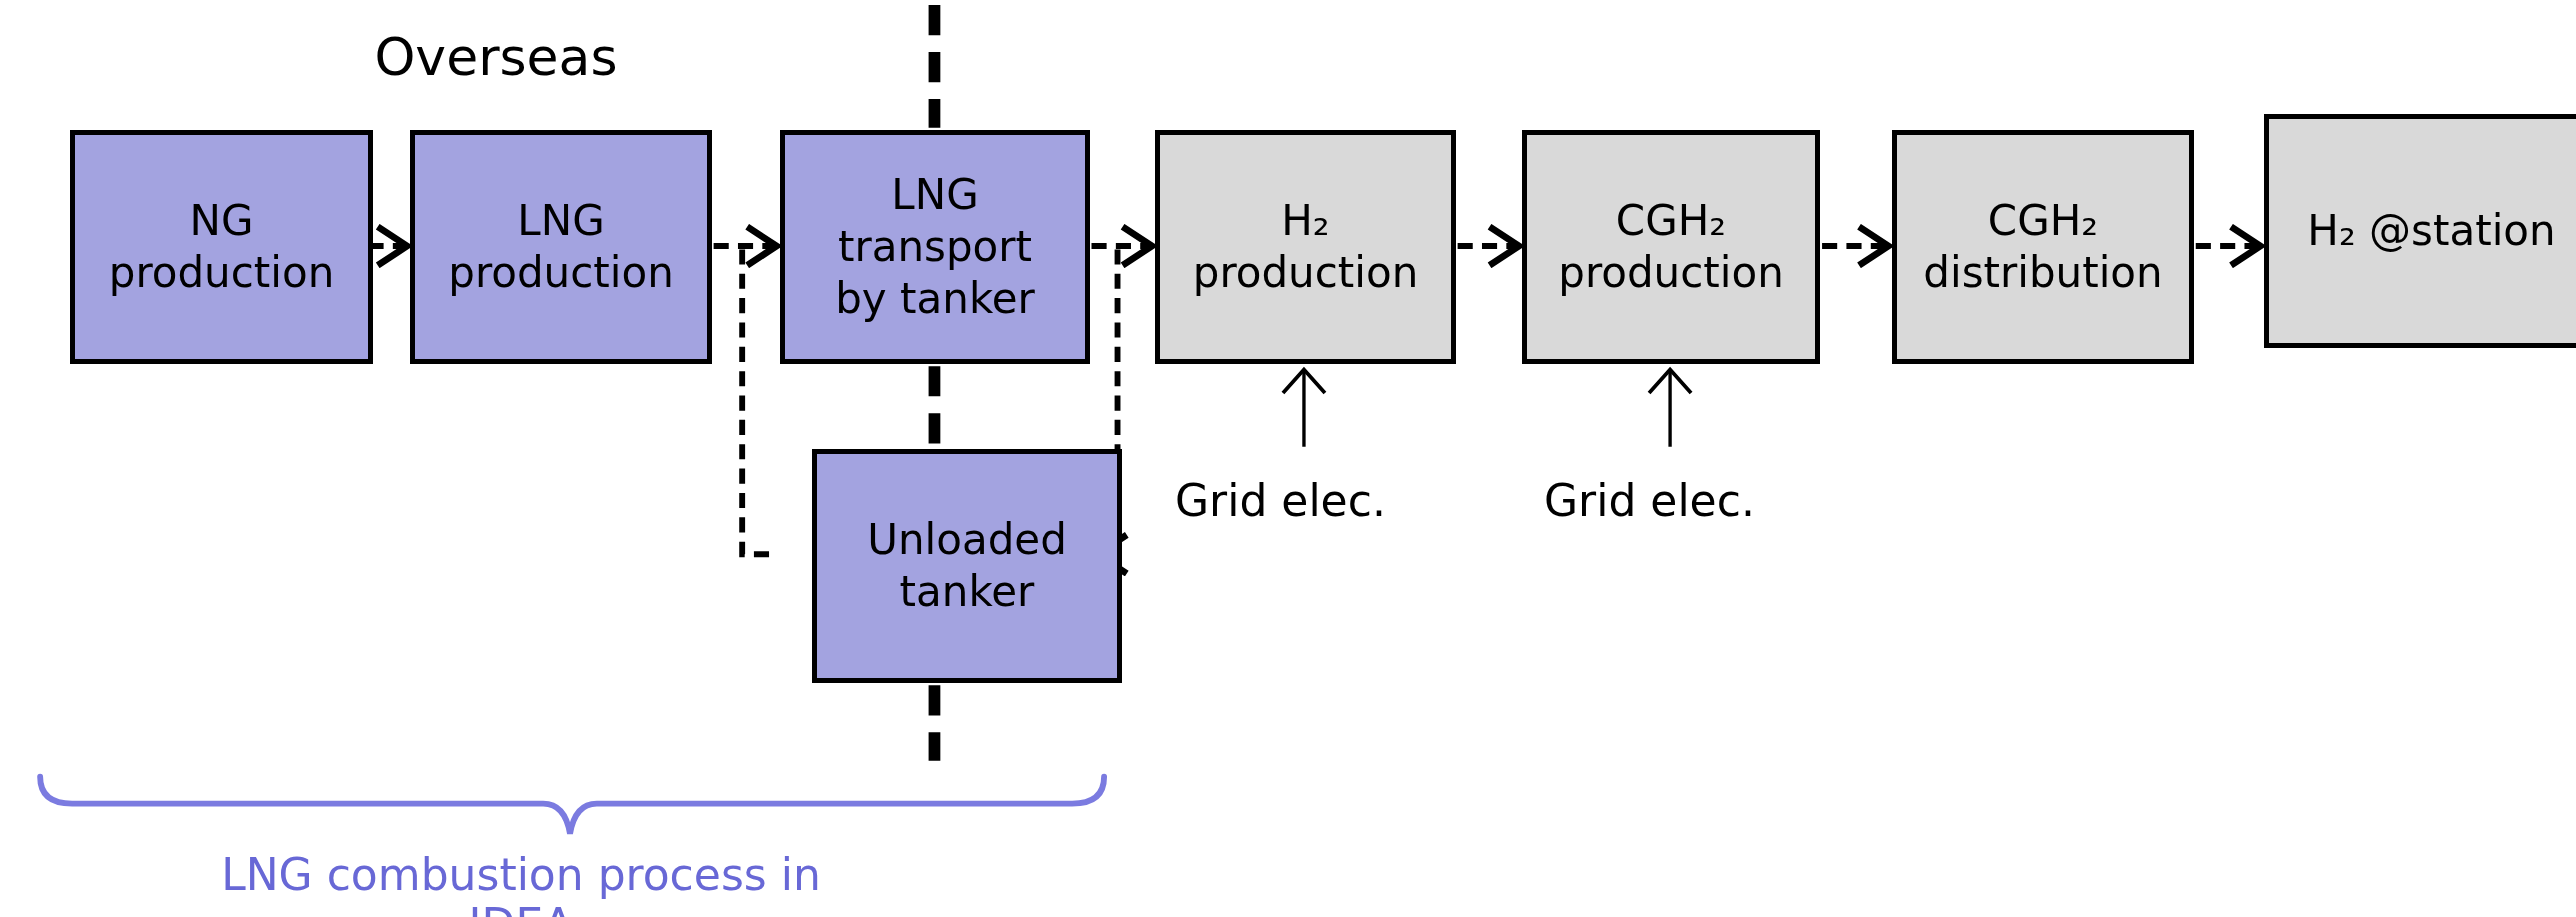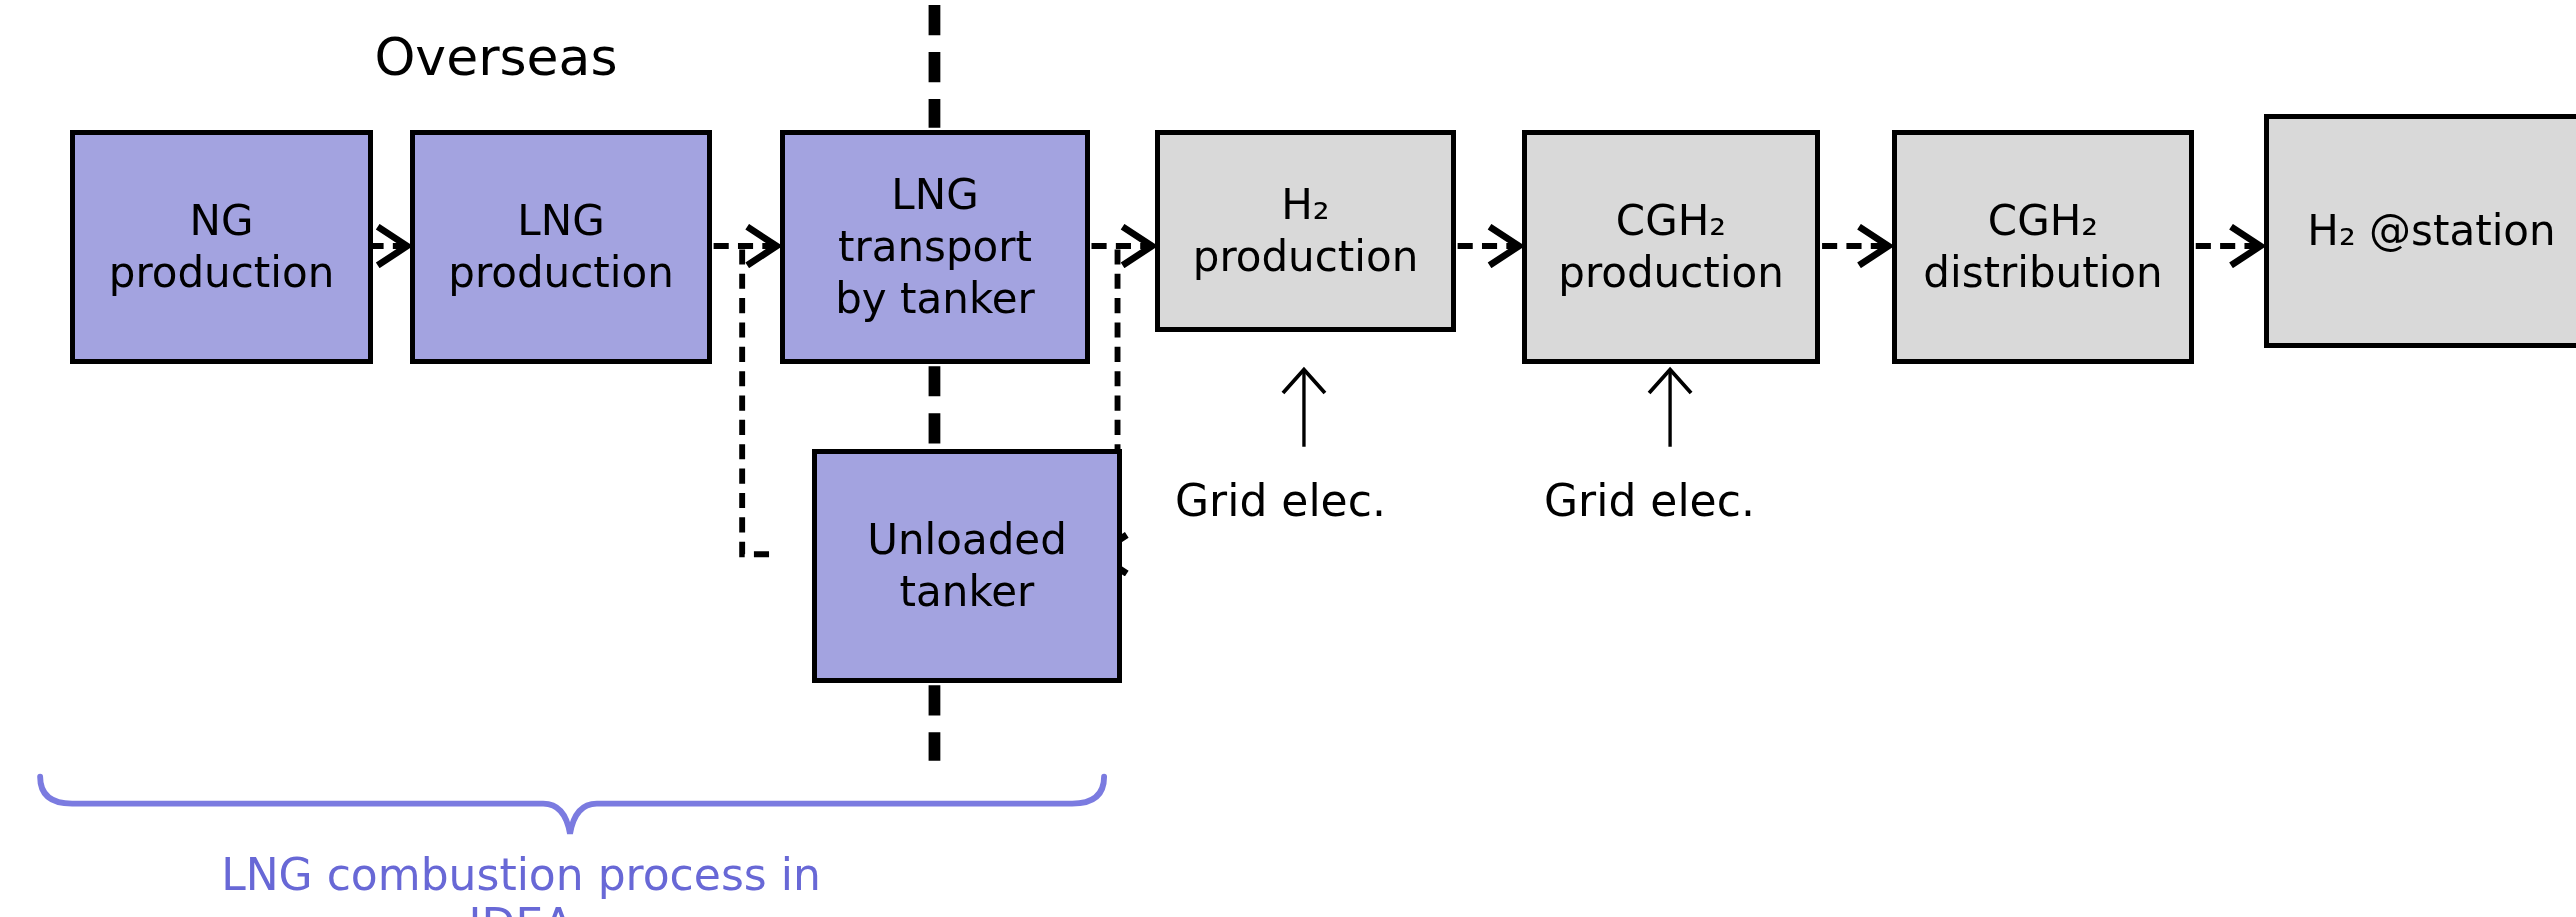--- a/index.html
+++ b/index.html
@@ -97,21 +97,21 @@
   </div>
   <div class="node overseas" style="left:780px;top:130px;width:310px;height:234px;">
     <span>LNG
 transport
 by tanker</span>
   </div>
   <div class="node overseas" style="left:780px;top:449px;width:310px;height:234px;margin-left:32px;">
     <span>Unloaded
 tanker</span>
   </div>
-  <div class="node domestic" style="left:1155px;top:130px;width:301px;height:202px;">
+  <div class="node domestic" style="left:1155px;top:130px;width:301px;height:234px;">
     <span>H₂
 production</span>
   </div>
   <div class="node domestic" style="left:1522px;top:130px;width:298px;height:234px;">
     <span>CGH₂
 production</span>
   </div>
   <div class="node domestic" style="left:1892px;top:130px;width:302px;height:234px;">
     <span>CGH₂
 distribution</span>

